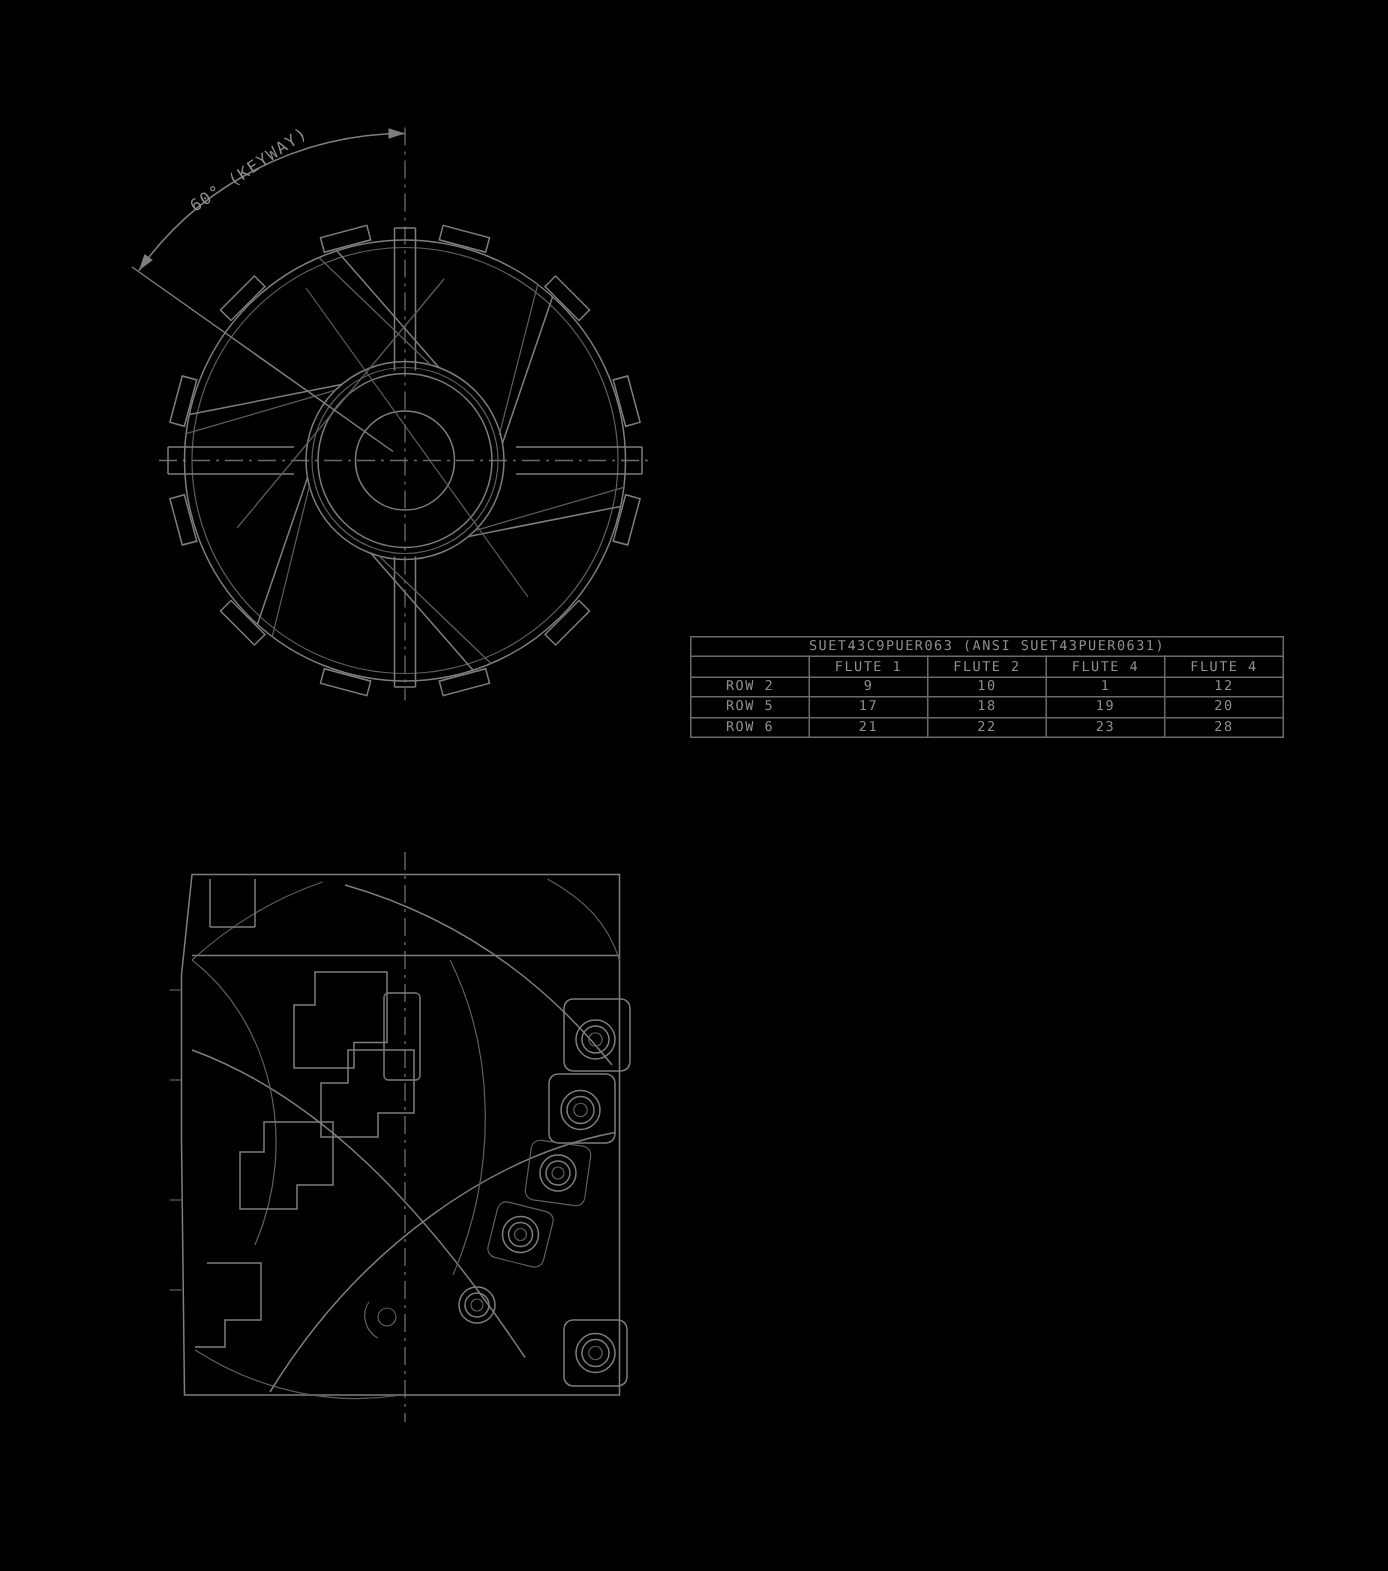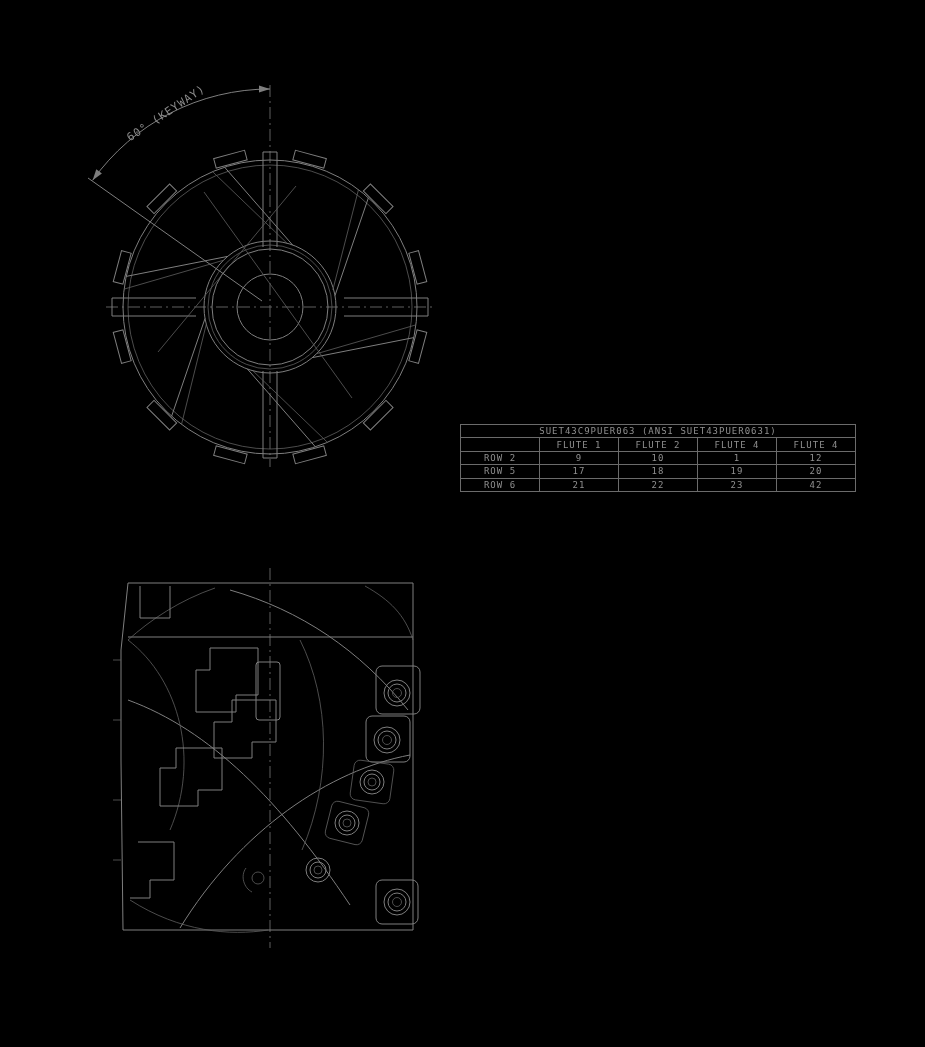--- a/index.html
+++ b/index.html
@@ -239,17 +239,17 @@
         <td>17</td>
         <td>18</td>
         <td>19</td>
         <td>20</td>
       </tr>
       <tr>
         <td>ROW 6</td>
         <td>21</td>
         <td>22</td>
         <td>23</td>
-        <td>42</td>
+        <td>28</td>
       </tr>
     </tbody>
   </table>
 </div>
 
 </body></html>

